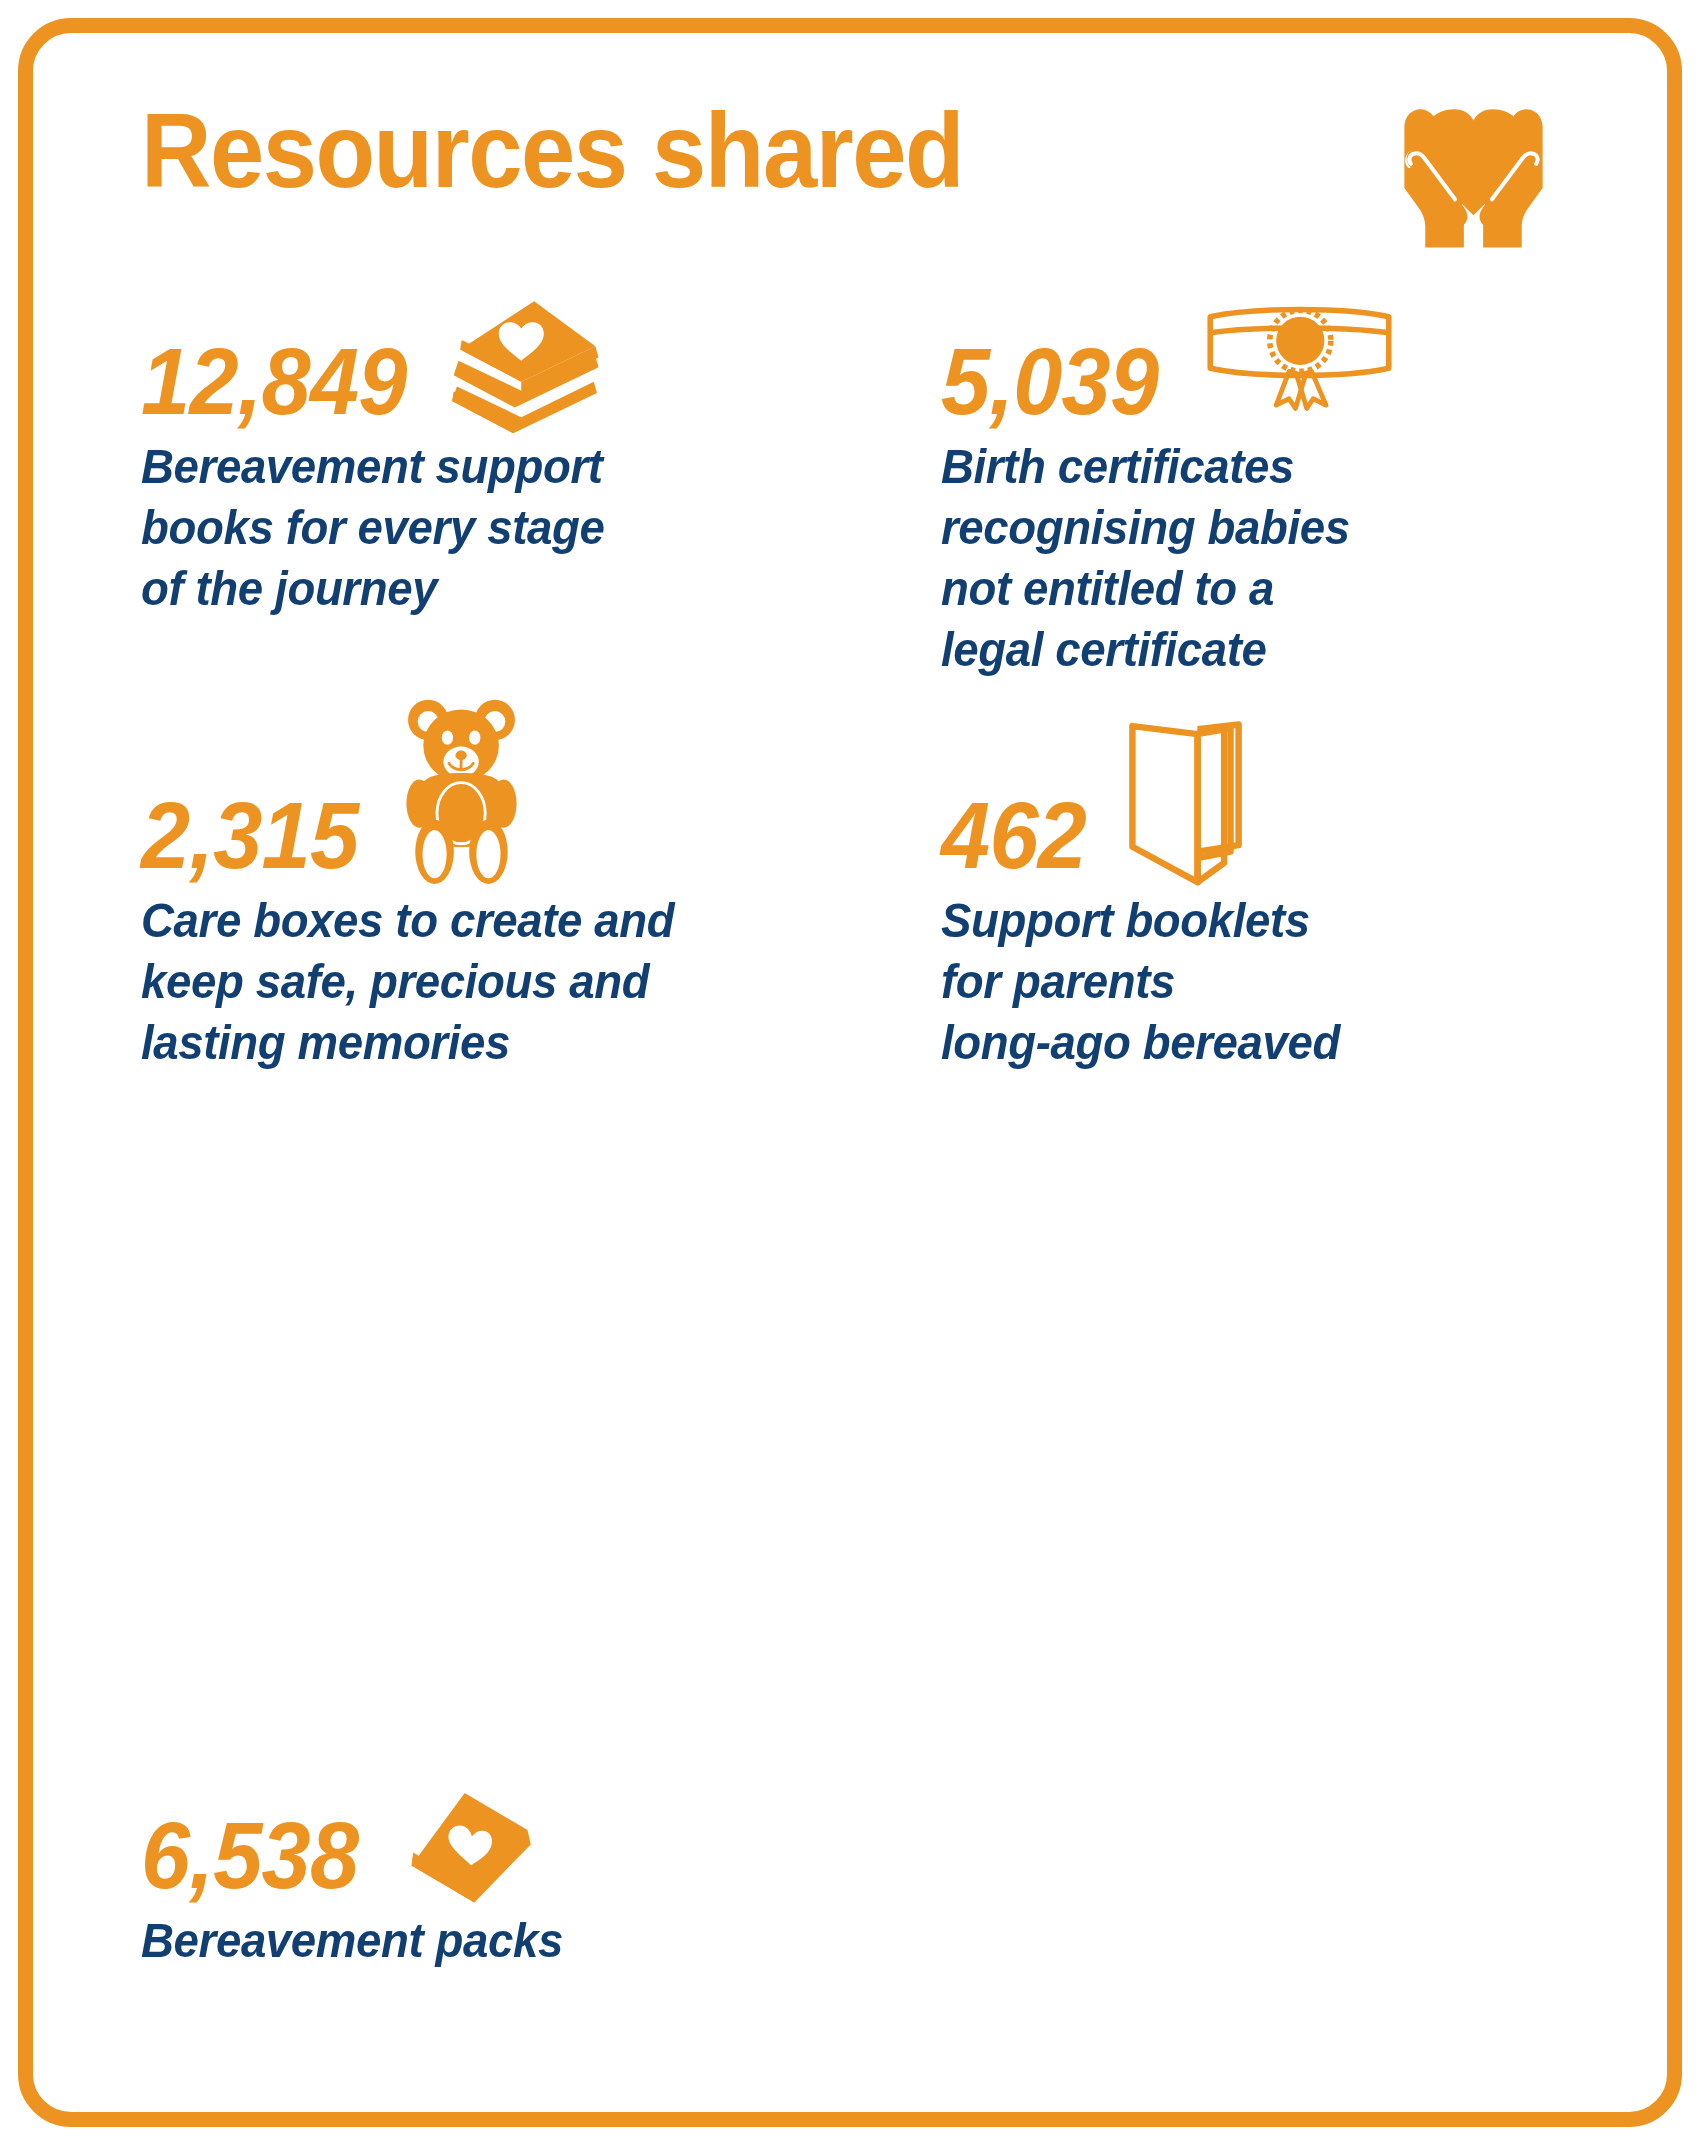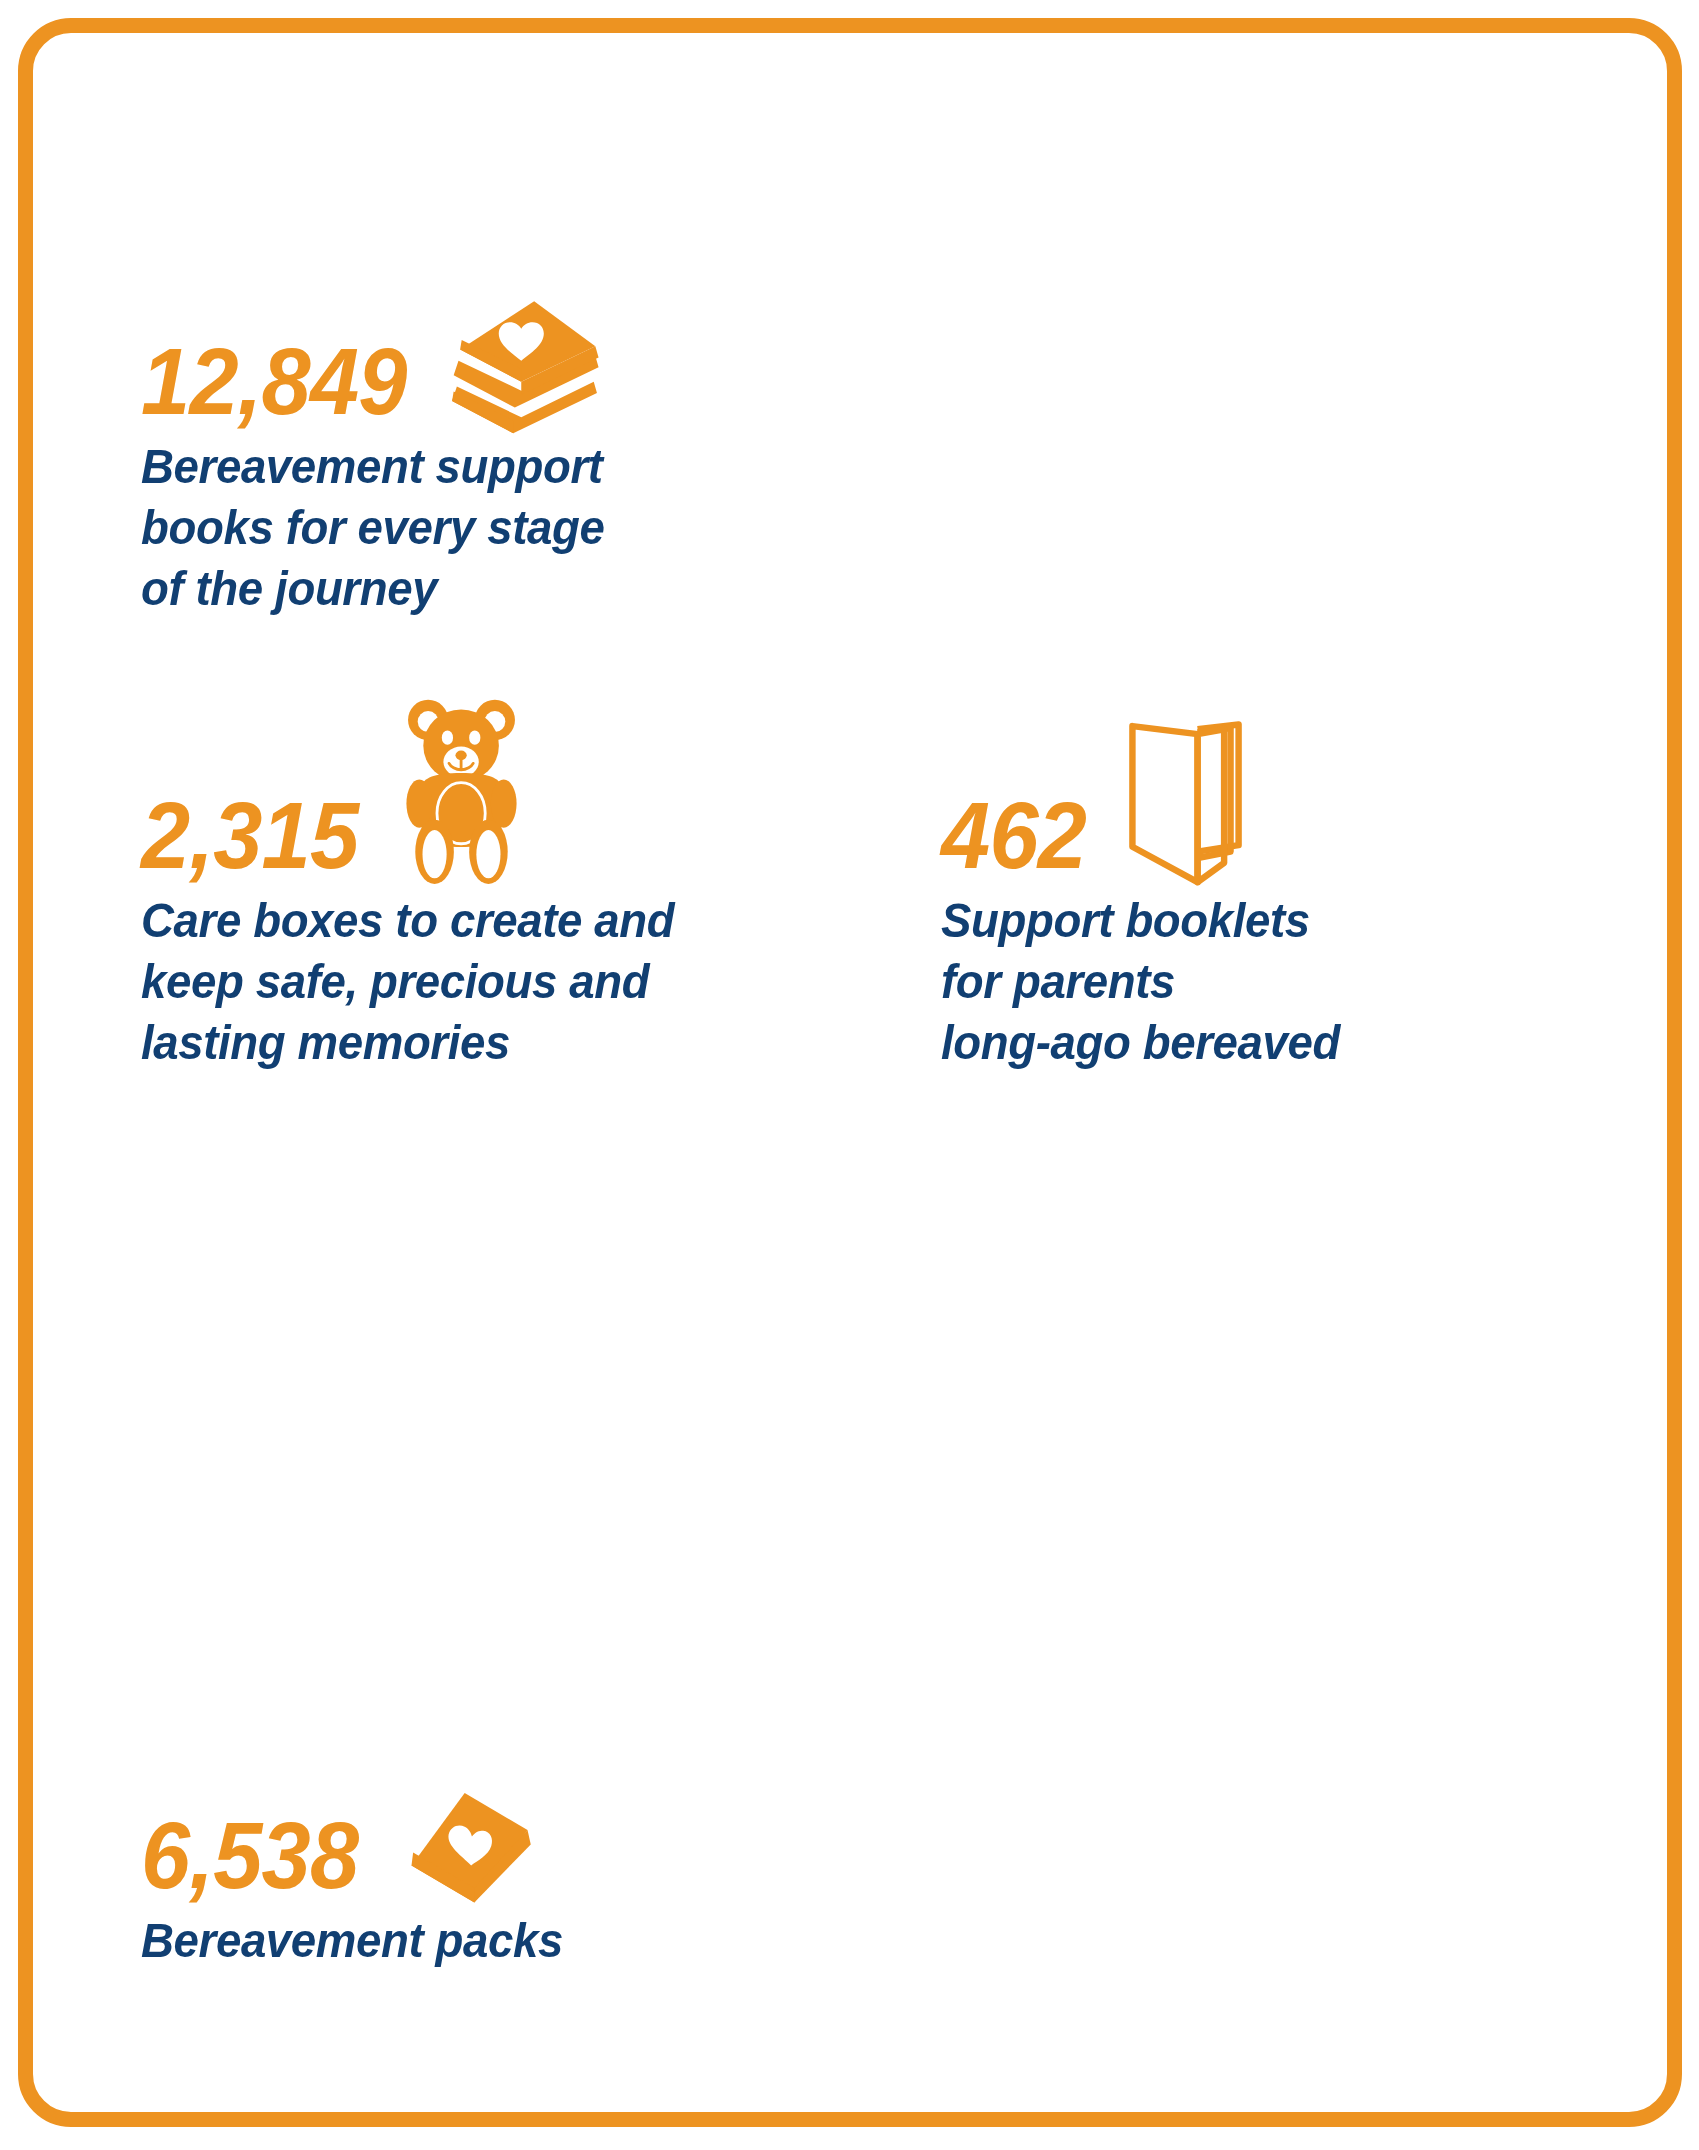--- a/index.html
+++ b/index.html
@@ -126,20 +126,39 @@
   .icon-book1      { width: 141px; height: 121px; margin-left: 22.5px; bottom: -9.7px; }
   .icon-booklet-b  { width: 125px; height: 181px; margin-left: 24px; bottom: -16px; }
 </style>
 </head>
 <body>
 
 <div id="infographic">
 
   <div class="frame"></div>
 
+  <div class="header">
+    <div class="title">Resources shared</div>
+
+    <svg class="header-icon" viewBox="0 0 260 215">
+
+      <path d="M130 172 C112 152 66 118 66 80 C66 56 84 40 106 40 C118 40 126 46 130 54 C134 46 142 40 154 40 C176 40 194 56 194 80 C194 118 148 152 130 172 Z" fill="#ED9321"></path>
+
+      <path d="M44 62 C44 48 54 40 64 40 C74 40 84 48 84 62 L84 118 L118 162 C124 170 124 178 118 184 L118 212 L70 212 L70 186 C70 176 66 168 60 160 L44 138 Z" fill="#ED9321"></path>
+
+      <path d="M50 110 C46 104 48 96 55 94 C60 92 65 95 68 99 L104 146" stroke="#ffffff" stroke-width="6" fill="none" stroke-linecap="round"></path>
+      <path d="M50 110 C44 102 47 92 56 90 C63 88 69 92 73 97 L113 148 C118 155 116 164 110 168 C104 172 96 170 91 164 L50 110 Z" fill="#ED9321"></path>
+      <path d="M52 108 C48 102 51 96 57 95 C62 94 66 97 69 101 L107 152" stroke="#ffffff" stroke-width="5" fill="none" stroke-linecap="round"></path>
+
+      <path d="M216 62 C216 48 206 40 196 40 C186 40 176 48 176 62 L176 118 L142 162 C136 170 136 178 142 184 L142 212 L190 212 L190 186 C190 176 194 168 200 160 L216 138 Z" fill="#ED9321"></path>
+
+      <path d="M210 110 C216 102 213 92 204 90 C197 88 191 92 187 97 L147 148 C142 155 144 164 150 168 C156 172 164 170 169 164 L210 110 Z" fill="#ED9321"></path>
+      <path d="M208 108 C212 102 209 96 203 95 C198 94 194 97 191 101 L153 152" stroke="#ffffff" stroke-width="5" fill="none" stroke-linecap="round"></path>
+    </svg>
+  </div>
 
   <div class="grid">
 
     <div class="stat col-left pos-r1">
       <div class="stat-row">
         <div class="stat-number">12,849</div>
         <svg class="stat-icon icon-books" viewBox="0 0 200 180">
 
           <path d="M10 128 L86 168 L190 118 L186 104 L96 148 L16 110 Z" fill="#ED9321"></path>
           <path d="M10 128 L86 168 L86 152 L12 116 Z" fill="#ED9321"></path>
@@ -151,20 +170,45 @@
           <path d="M188 60 L192 74 L96 120 L96 104 Z" fill="#ED9321"></path>
 
           <path d="M96 78 C84 68 68 58 68 44 C68 36 74 30 82 30 C88 30 93 33 96 38 C99 33 104 30 110 30 C118 30 124 36 124 44 C124 58 108 68 96 78 Z" fill="#ffffff"></path>
         </svg>
       </div>
       <div class="stat-label">Bereavement support
 books for every stage
 of the journey</div>
     </div>
 
+    <div class="stat col-right pos-r1">
+      <div class="stat-row">
+        <div class="stat-number">5,039</div>
+        <svg class="stat-icon icon-cert" viewBox="0 0 250 150">
+          <g stroke="#ED9321" stroke-width="7" fill="none" stroke-linejoin="round">
+
+            <path d="M14 28 C70 16 180 16 236 28 L236 92 C180 104 70 104 14 92 Z"></path>
+
+            <path d="M14 48 C70 40 180 40 236 48"></path>
+          </g>
+
+          <g stroke="#ED9321" stroke-width="6" fill="none" stroke-linejoin="round">
+            <path d="M112 96 L96 138 L112 130 L120 142 L132 102 Z"></path>
+            <path d="M140 96 L158 138 L142 130 L134 142 L122 102 Z"></path>
+          </g>
+
+          <circle cx="126" cy="58" r="38" fill="none" stroke="#ED9321" stroke-width="7" stroke-dasharray="6 5"></circle>
+          <circle cx="126" cy="58" r="30" fill="#ED9321"></circle>
+        </svg>
+      </div>
+      <div class="stat-label">Birth certificates
+recognising babies
+not entitled to a
+legal certificate</div>
+    </div>
 
     <div class="stat col-left pos-r2">
       <div class="stat-row">
         <div class="stat-number">2,315</div>
         <svg class="stat-icon icon-teddy" viewBox="0 0 155 250">
 
           <circle cx="36" cy="36" r="25" fill="#ED9321"></circle>
           <circle cx="119" cy="36" r="25" fill="#ED9321"></circle>
           <circle cx="36" cy="38" r="13" fill="#ffffff"></circle>
           <circle cx="119" cy="38" r="13" fill="#ffffff"></circle>

